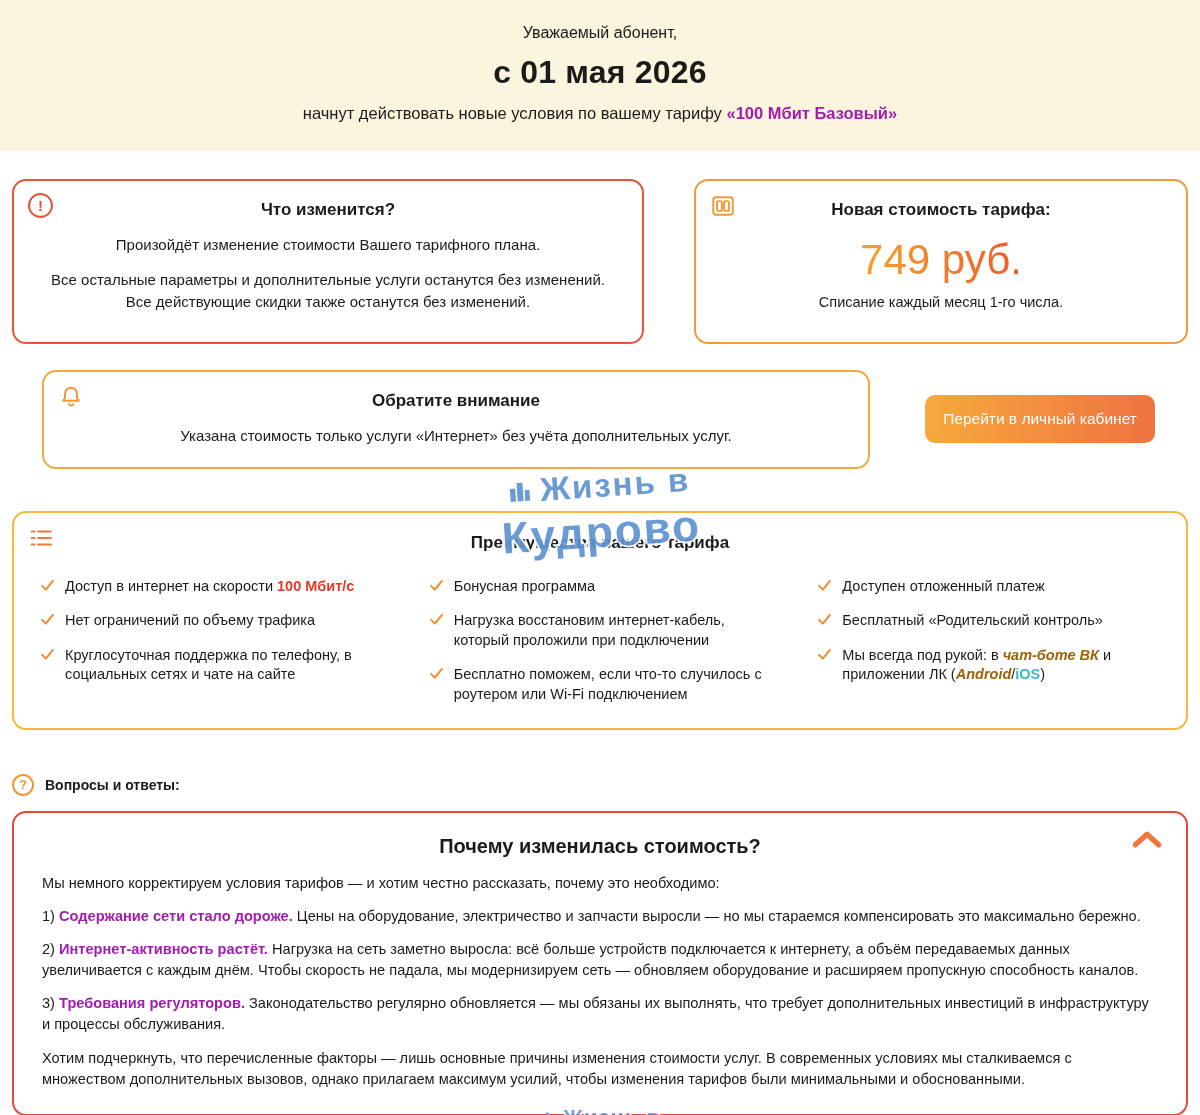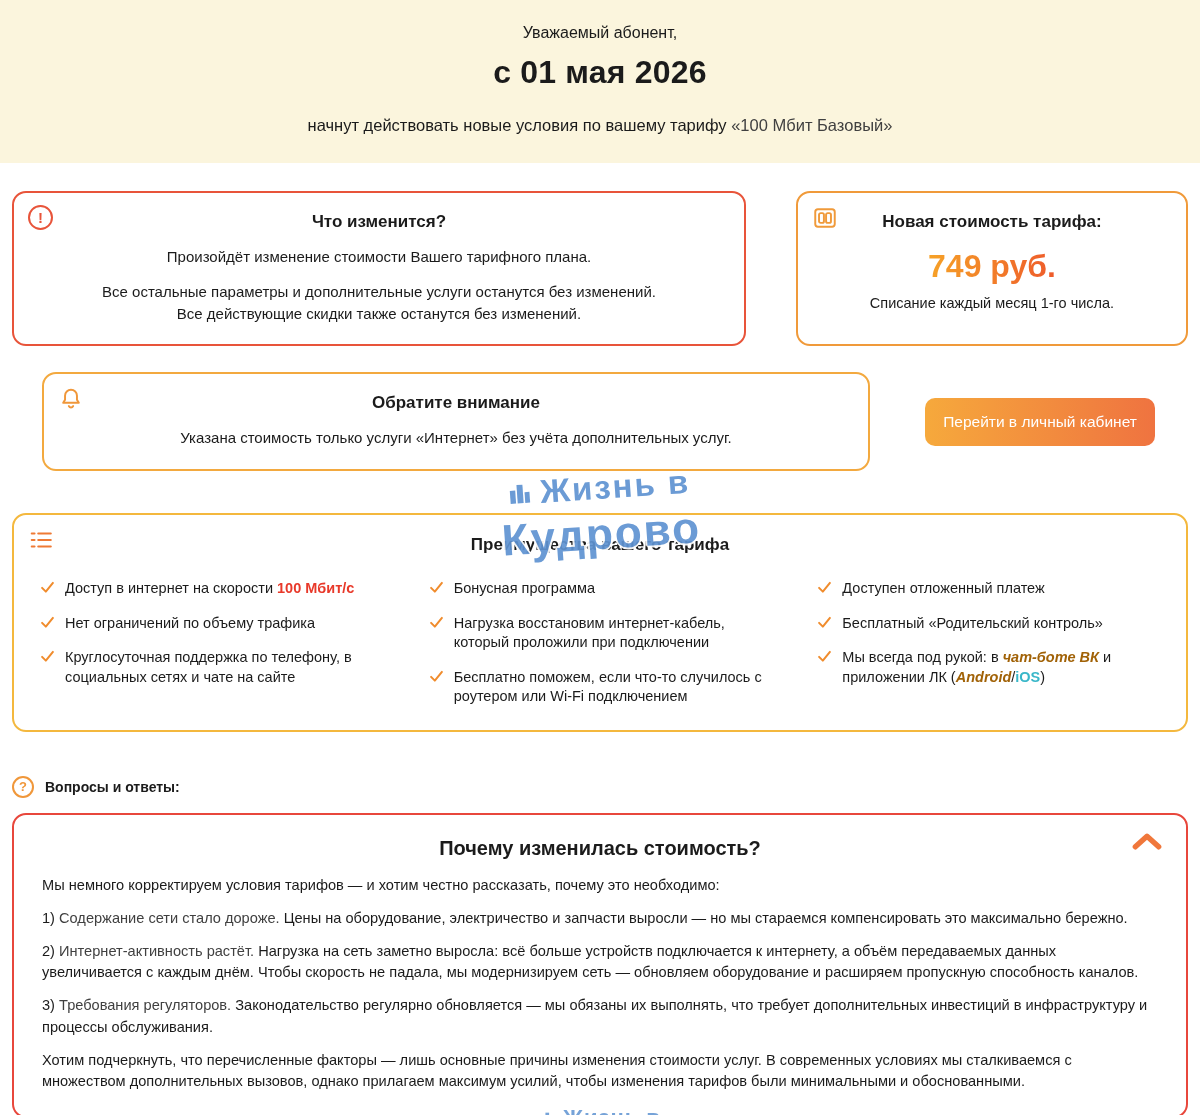--- a/index.html
+++ b/index.html
@@ -8,44 +8,44 @@
     width: 1200px;
     font-family: "Liberation Sans", sans-serif;
     color: #1b1b1b;
     background: #ffffff;
   }
   .page { width: 1200px; height: 1115px; position: relative; overflow: hidden; background: #fff; }
 
   
   .banner { background: #fbf5dd; text-align: center; padding: 24px 20px 28px; }
   .banner .greeting { font-size: 16px; margin-bottom: 12px; }
-  .banner .date { font-size: 32px; font-weight: 800; margin-bottom: 25px; letter-spacing: .2px; }
+  .banner .date { font-size: 32px; font-weight: 800; margin-bottom: 13px; letter-spacing: .2px; }
   .banner .subtitle { font-size: 16.5px; }
-  .red-bold { color: #404040; font-weight: normal; }
+  .red-bold { color: #a21caf; font-weight: bold; }
 
   .content { padding: 0 12px; }
 
   
   .card { border: 2px solid #e8543a; border-radius: 14px; background: #fff; position: relative; }
   .card-icon { position: absolute; left: 14px; top: 12px; line-height: 0; }
   .circle-icon {
     width: 25px; height: 25px; border: 2px solid #e8543a; border-radius: 50%;
     color: #e8543a; font-weight: bold; font-size: 15px;
     display: flex; align-items: center; justify-content: center; line-height: 1;
   }
   .circle-icon.orange { border-color: #f0973a; color: #f0973a; }
   .card-title { text-align: center; font-weight: bold; font-size: 17px; margin: 2px 0 14px; }
   .card-text { text-align: center; font-size: 15px; line-height: 1.45; margin: 0 0 13px; }
   .card-text:last-child { margin-bottom: 0; }
 
   .row1 { display: flex; gap: 50px; margin-top: 28px; }
   .card-change { flex: 1; padding: 17px 30px 20px; border-color: #e8543a; }
-  .card-price  { width: 392px; flex-shrink: 0; padding: 17px 22px 32px; border-color: #f09a3a; text-align: center; }
+  .card-price  { width: 494px; flex-shrink: 0; padding: 17px 22px 32px; border-color: #f09a3a; text-align: center; }
   .price-value {
-    display: inline-block; font-size: 32px; font-weight: 700; margin: 2px 8px 10px;
+    display: inline-block; font-size: 42px; font-weight: 400; margin: 2px 8px 10px;
     color: #f08428;
   }
   @supports ((-webkit-background-clip: text) or (background-clip: text)) {
     .price-value {
       background: linear-gradient(90deg, #f6a227, #ee5a2b);
       -webkit-background-clip: text; background-clip: text; color: transparent;
     }
   }
   .price-note { font-size: 14.5px; }
 

